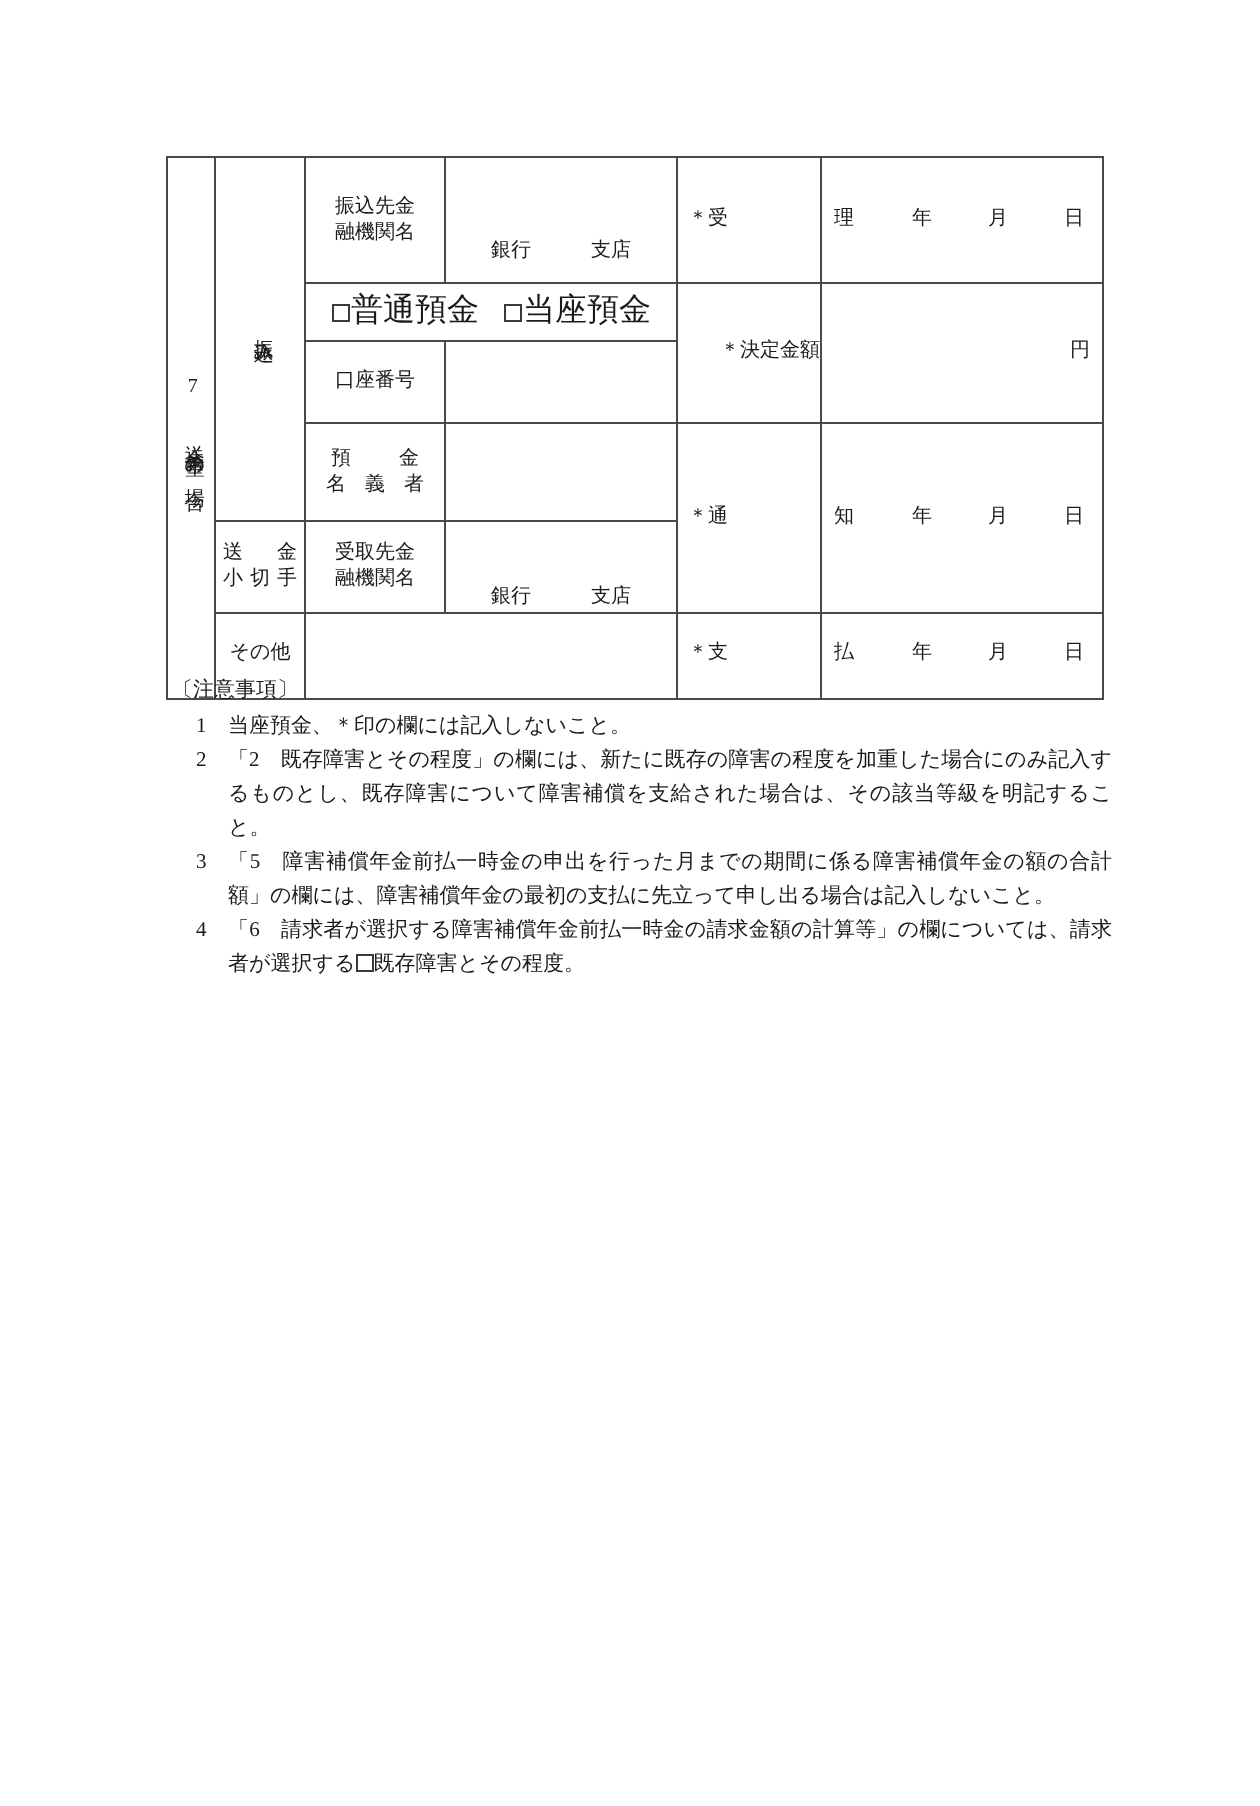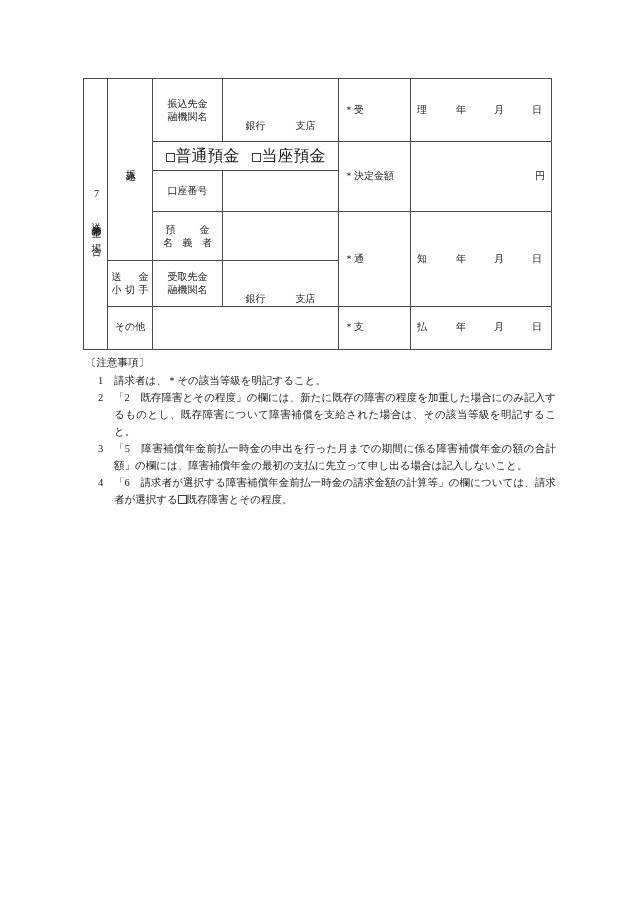--- a/index.html
+++ b/index.html
@@ -92,21 +92,21 @@
     height: 7px;
     border: 1px solid #3a3a3a;
     margin-right: 1px;
     vertical-align: -1px;
     background: #fff;
   }
 
   
   .star-label {
     display: block;
-    text-align: left;
+    text-align: right;
     padding-left: 5px;
     white-space: nowrap;
   }
   .star-label .spread { letter-spacing: 11px; }
   .ymd {
     display: block;
     text-align: center;
     padding-left: 36px;
     white-space: nowrap;
     letter-spacing: 0;
@@ -116,21 +116,21 @@
     display: block;
     text-align: right;
     padding-right: 6px;
     white-space: nowrap;
   }
 
   
   .notes {
     position: absolute;
     left: 86px;
-    top: 354px;
+    top: 337px;
     width: 470px;
     font-size: 10.5px;
     line-height: 1.62;
   }
   .notes-title {
     display: block;
     margin-bottom: 1px;
     white-space: nowrap;
   }
   .note {
@@ -283,21 +283,21 @@
       </tr>
 
     </tbody>
   </table>
 
   <div class="notes">
     <span class="notes-title">〔注意事項〕</span>
 
     <div class="note">
       <span class="note-num">1</span>
-      <span class="note-body">請求者は、＊その該当等級を明記すること。</span>
+      <span class="note-body">当座預金、＊印の欄には記入しないこと。</span>
     </div>
 
     <div class="note">
       <span class="note-num">2</span>
       <span class="note-body">「2　既存障害とその程度」の欄には、新たに既存の障害の程度を加重した場合にのみ記入するものとし、既存障害について障害補償を支給された場合は、その該当等級を明記すること。</span>
     </div>
 
     <div class="note">
       <span class="note-num">3</span>
       <span class="note-body">「5　障害補償年金前払一時金の申出を行った月までの期間に係る障害補償年金の額の合計額」の欄には、障害補償年金の最初の支払に先立って申し出る場合は記入しないこと。</span>

